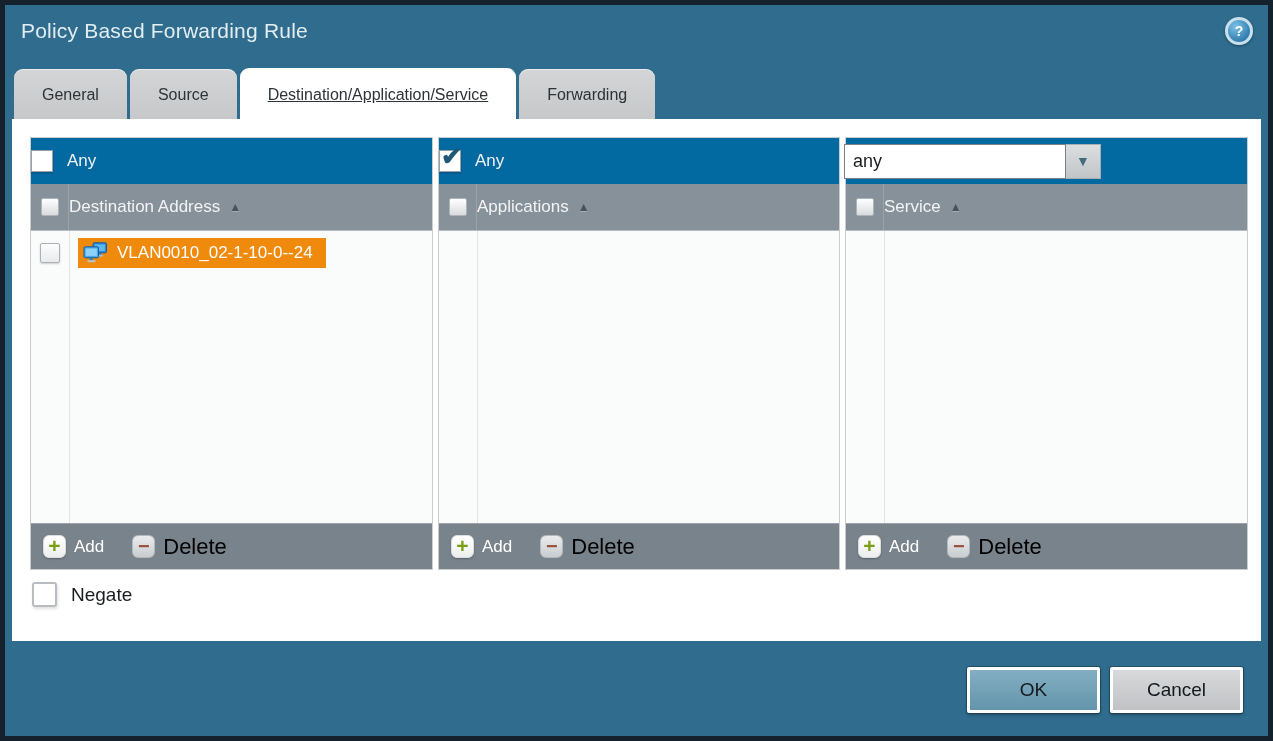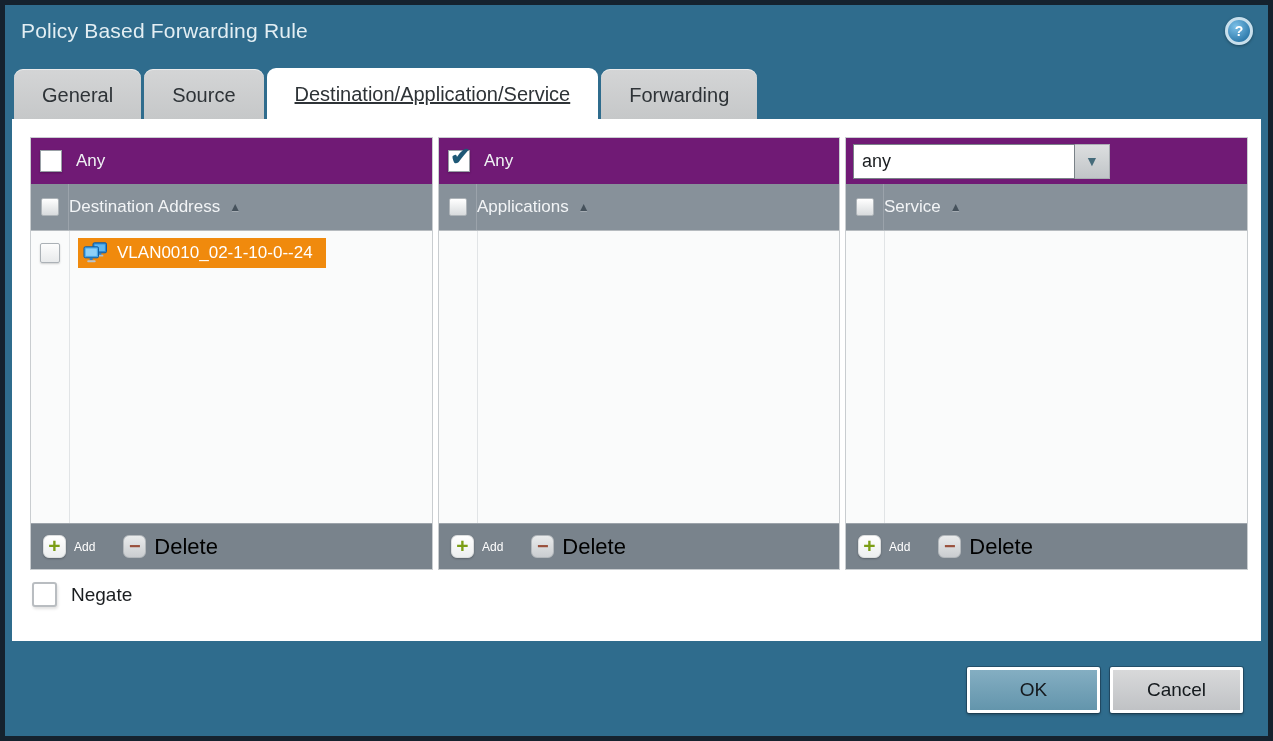--- a/index.html
+++ b/index.html
@@ -31,21 +31,21 @@
   
   .tabs {
     position:absolute; left:9px; top:63px;
     display:flex; align-items:flex-end; height:53px;
   }
   .tab {
     height:52px; display:flex; align-items:center;
     padding:0 28px; margin-right:3px;
     background:linear-gradient(180deg,#D4D5D6,#C5C7C8);
     border-radius:9px 9px 0 0;
-    font-size:20px; color:#2E3337; cursor:pointer;
+    font-size:16px; color:#2E3337; cursor:pointer;
     box-shadow:inset 0 1px 0 rgba(255,255,255,.5);
   }
   .tab.active {
     background:#FFFFFF; height:53px; padding:0 28px;
     box-shadow:none; position:relative; z-index:3;text-decoration:underline;
   }
 
   
   .panel {
     position:absolute; left:7px; top:114px;
@@ -59,22 +59,22 @@
   }
   .col {
     width:403px; height:433px;
     display:flex; flex-direction:column;
     border:1px solid #C9CDD0; background:#FAFBFB;
   }
   .col.mid { width:402px; }
 
   
   .anybar {
-    flex:none; height:46px; background:#701a75;
-    display:flex; align-items:center; padding-left:9px;
+    flex:none; height:46px; background:#0369a1;
+    display:flex; align-items:center; 
   }
   .anylabel { color:#EFF2F4; font-size:17px; margin-left:14px; }
 
   
   .cb { position:relative; display:inline-block; cursor:pointer; }
   .cb-lg {
     width:22px; height:22px; background:#FFFFFF;
     border:1px solid #99A0A6; box-shadow:0 1px 2px rgba(0,0,0,.25);
   }
   .checkglyph {
@@ -142,21 +142,21 @@
     background:linear-gradient(180deg,#FFFFFF,#EDEFEF);
     border:1px solid #DCDEDF; color:#7C9E16; font-size:21px;
     box-shadow:0 1px 2px rgba(0,0,0,.25);
     padding-bottom:2px;
   }
   .del-ico {
     background:linear-gradient(180deg,#E9EBEC,#CACDD0);
     border:1px solid #B3B8BC; color:#99503C; font-size:20px;
     padding-bottom:2px;
   }
-  .addlabel { color:#FFFFFF; font-size:12px; }
+  .addlabel { color:#FFFFFF; font-size:17px; }
   .dellabel { color:#000000; font-size:22px; }
 
   
   .ddwrap { display:flex; align-items:center; margin-left:-2px; }
   .ddinput {
     width:222px; height:35px; border:1px solid #7A8288;
     font-family:"Liberation Sans", sans-serif;
     font-size:18px; color:#1A1D20; padding:0 8px; outline:none;
   }
   .ddbtn {

